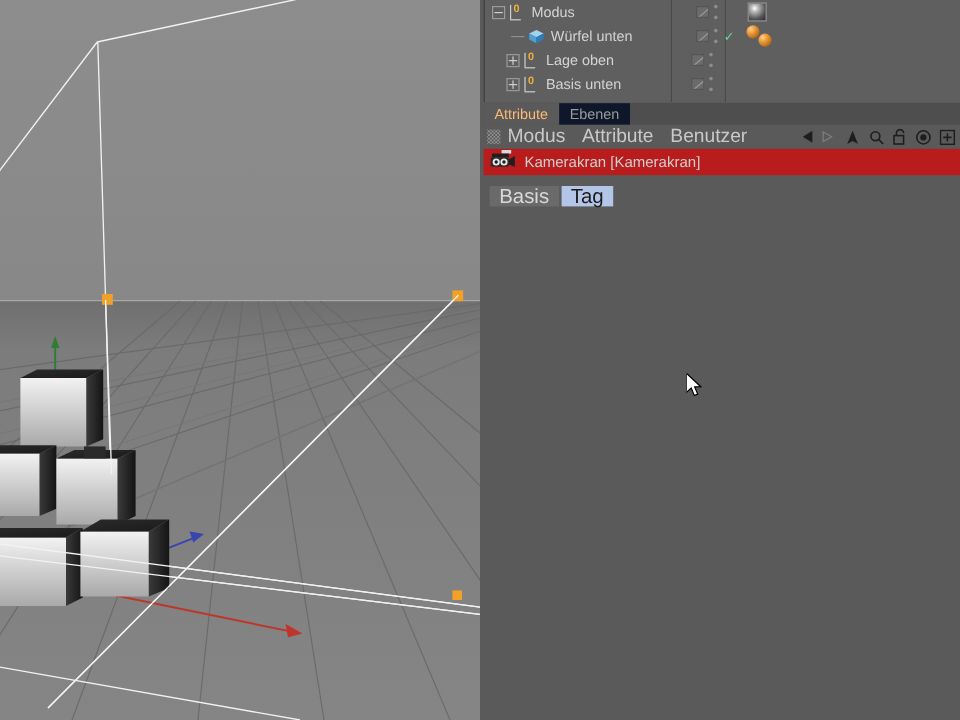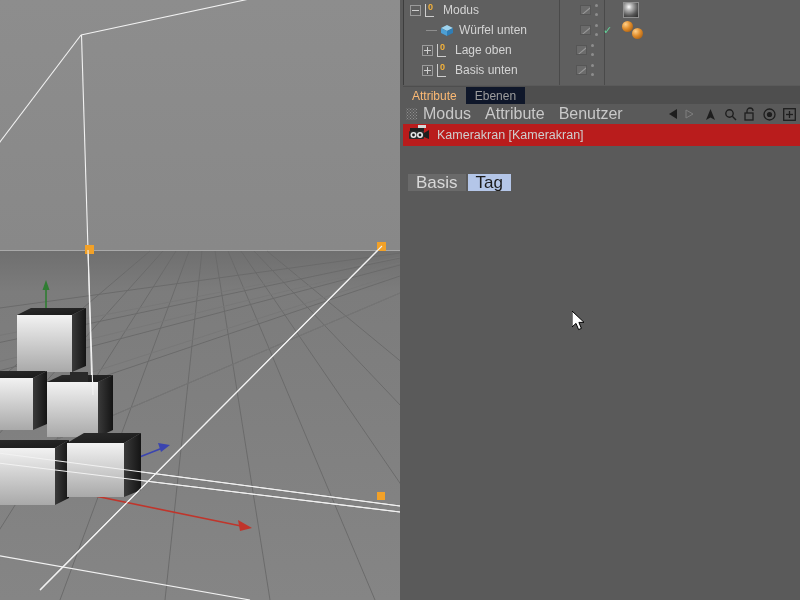--- a/index.html
+++ b/index.html
@@ -258,21 +258,21 @@
   .sbtn {
     display: inline-block;
     height: 17px;
     line-height: 17px;
     padding: 0 8px;
     font-size: 17px;
     margin-left: 5px;
     box-sizing: border-box;
   }
   .sbtn.off { background: #6a6a6a; color: #d8d8d8; }
-  .sbtn.on  { background: #b4c6e8; color: #1b1b1b; margin-left: 2px; margin-top: 19px; }
+  .sbtn.on  { background: #b4c6e8; color: #1b1b1b; margin-left: 2px; }
 
   .cursor {
     position: absolute;
     left: 572px; top: 311px;
     pointer-events: none;
     z-index: 50;
   }
 </style>
 </head>
 <body>

